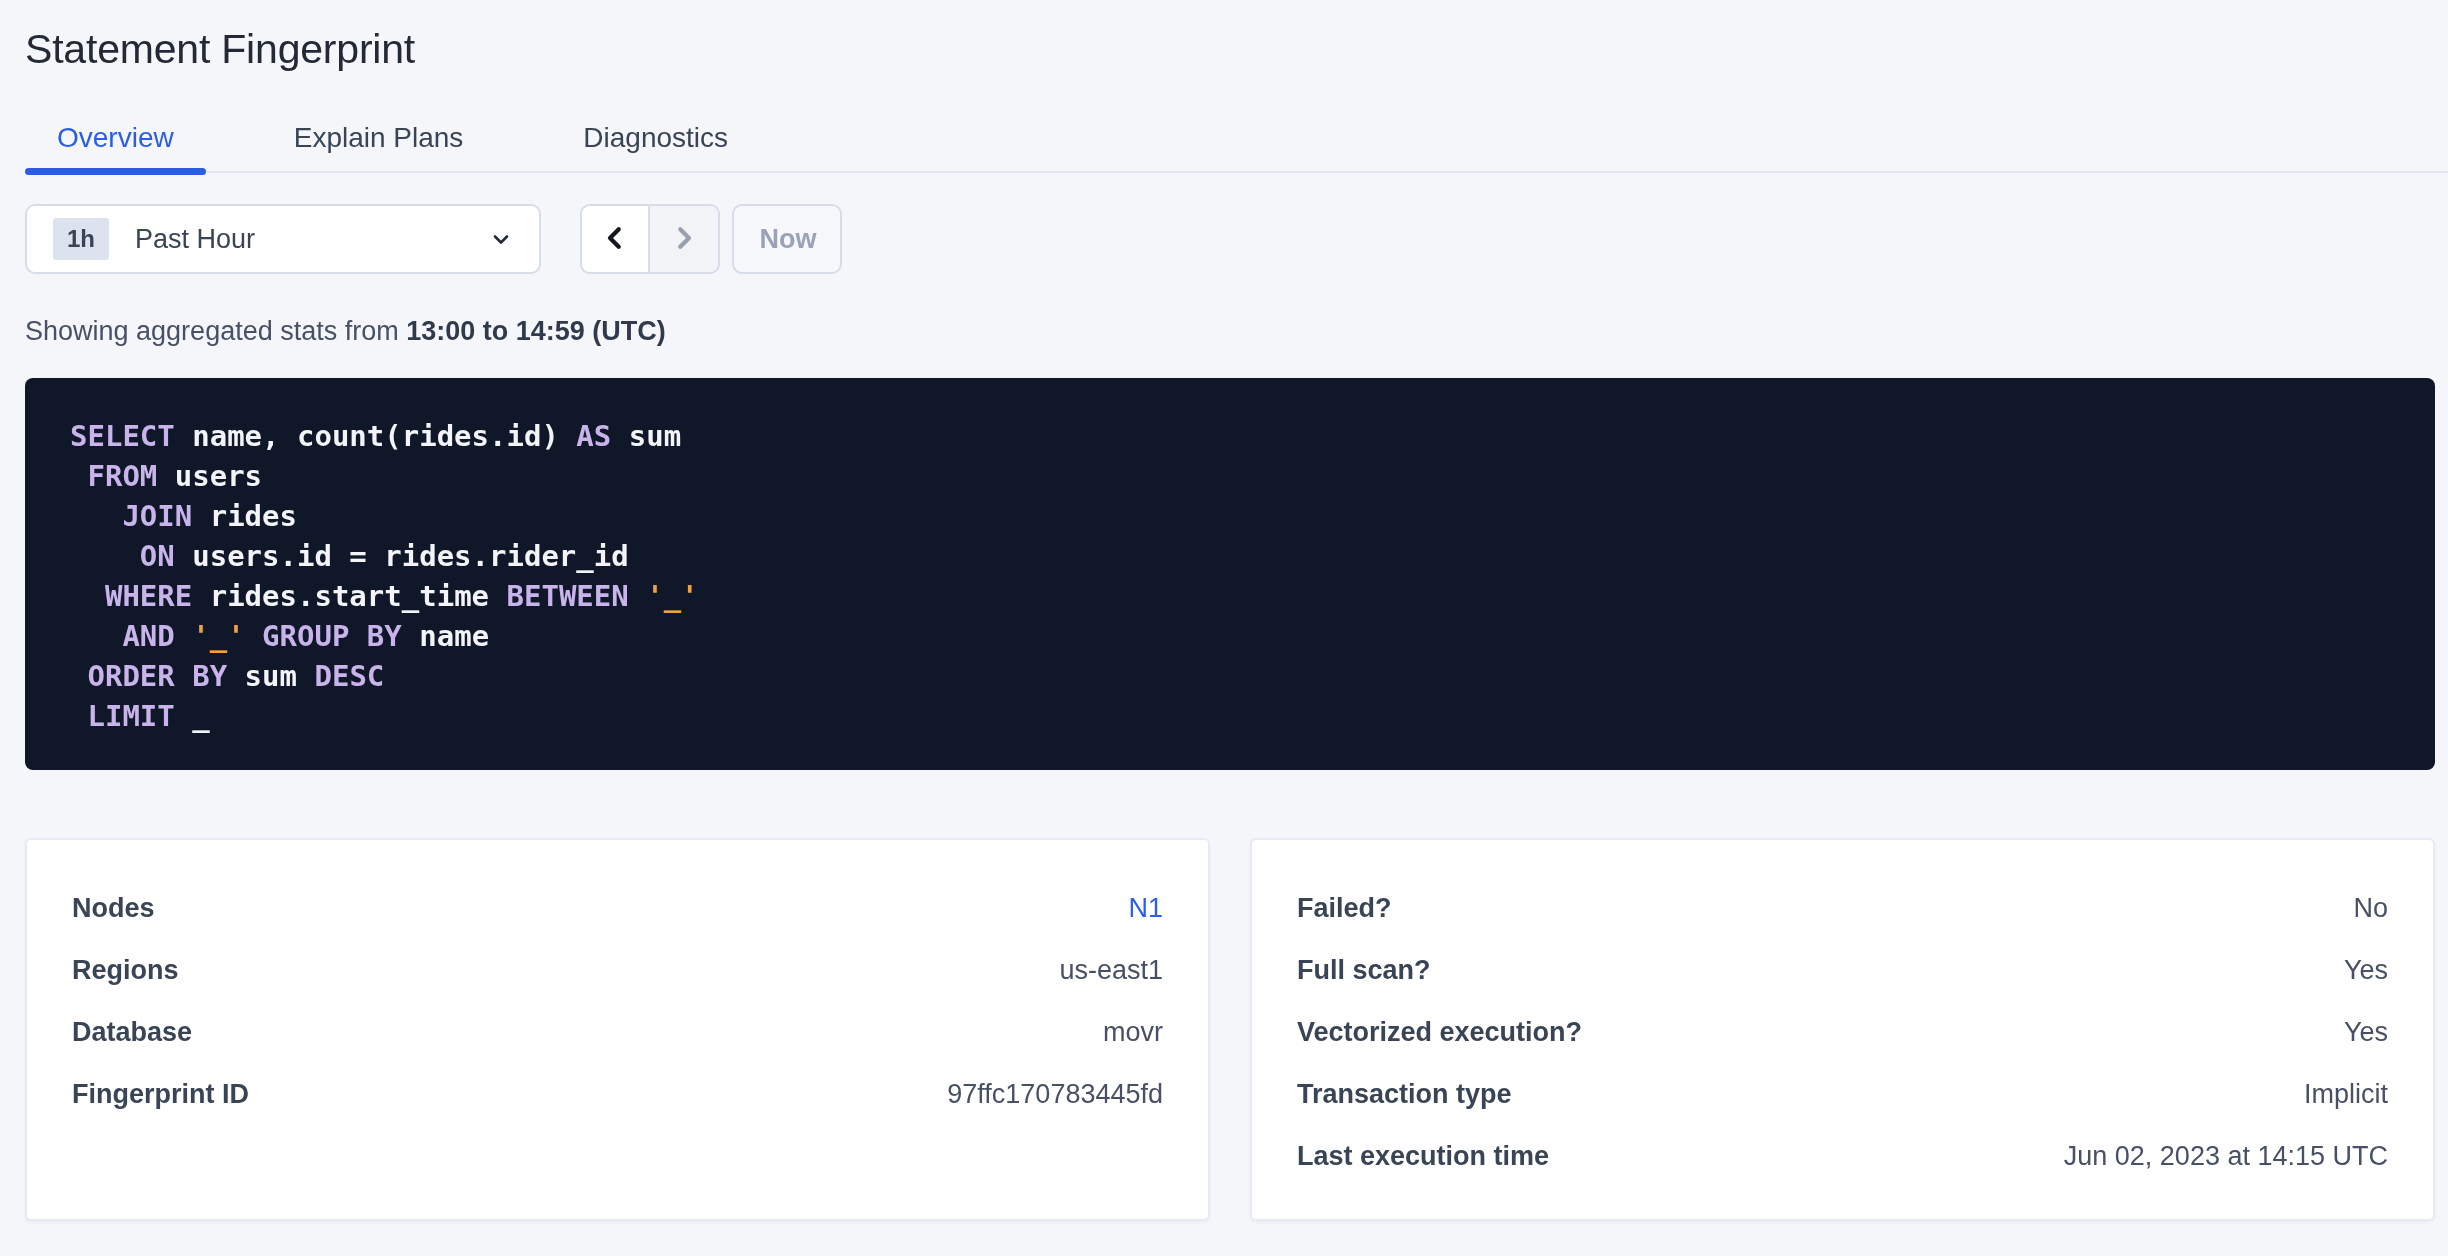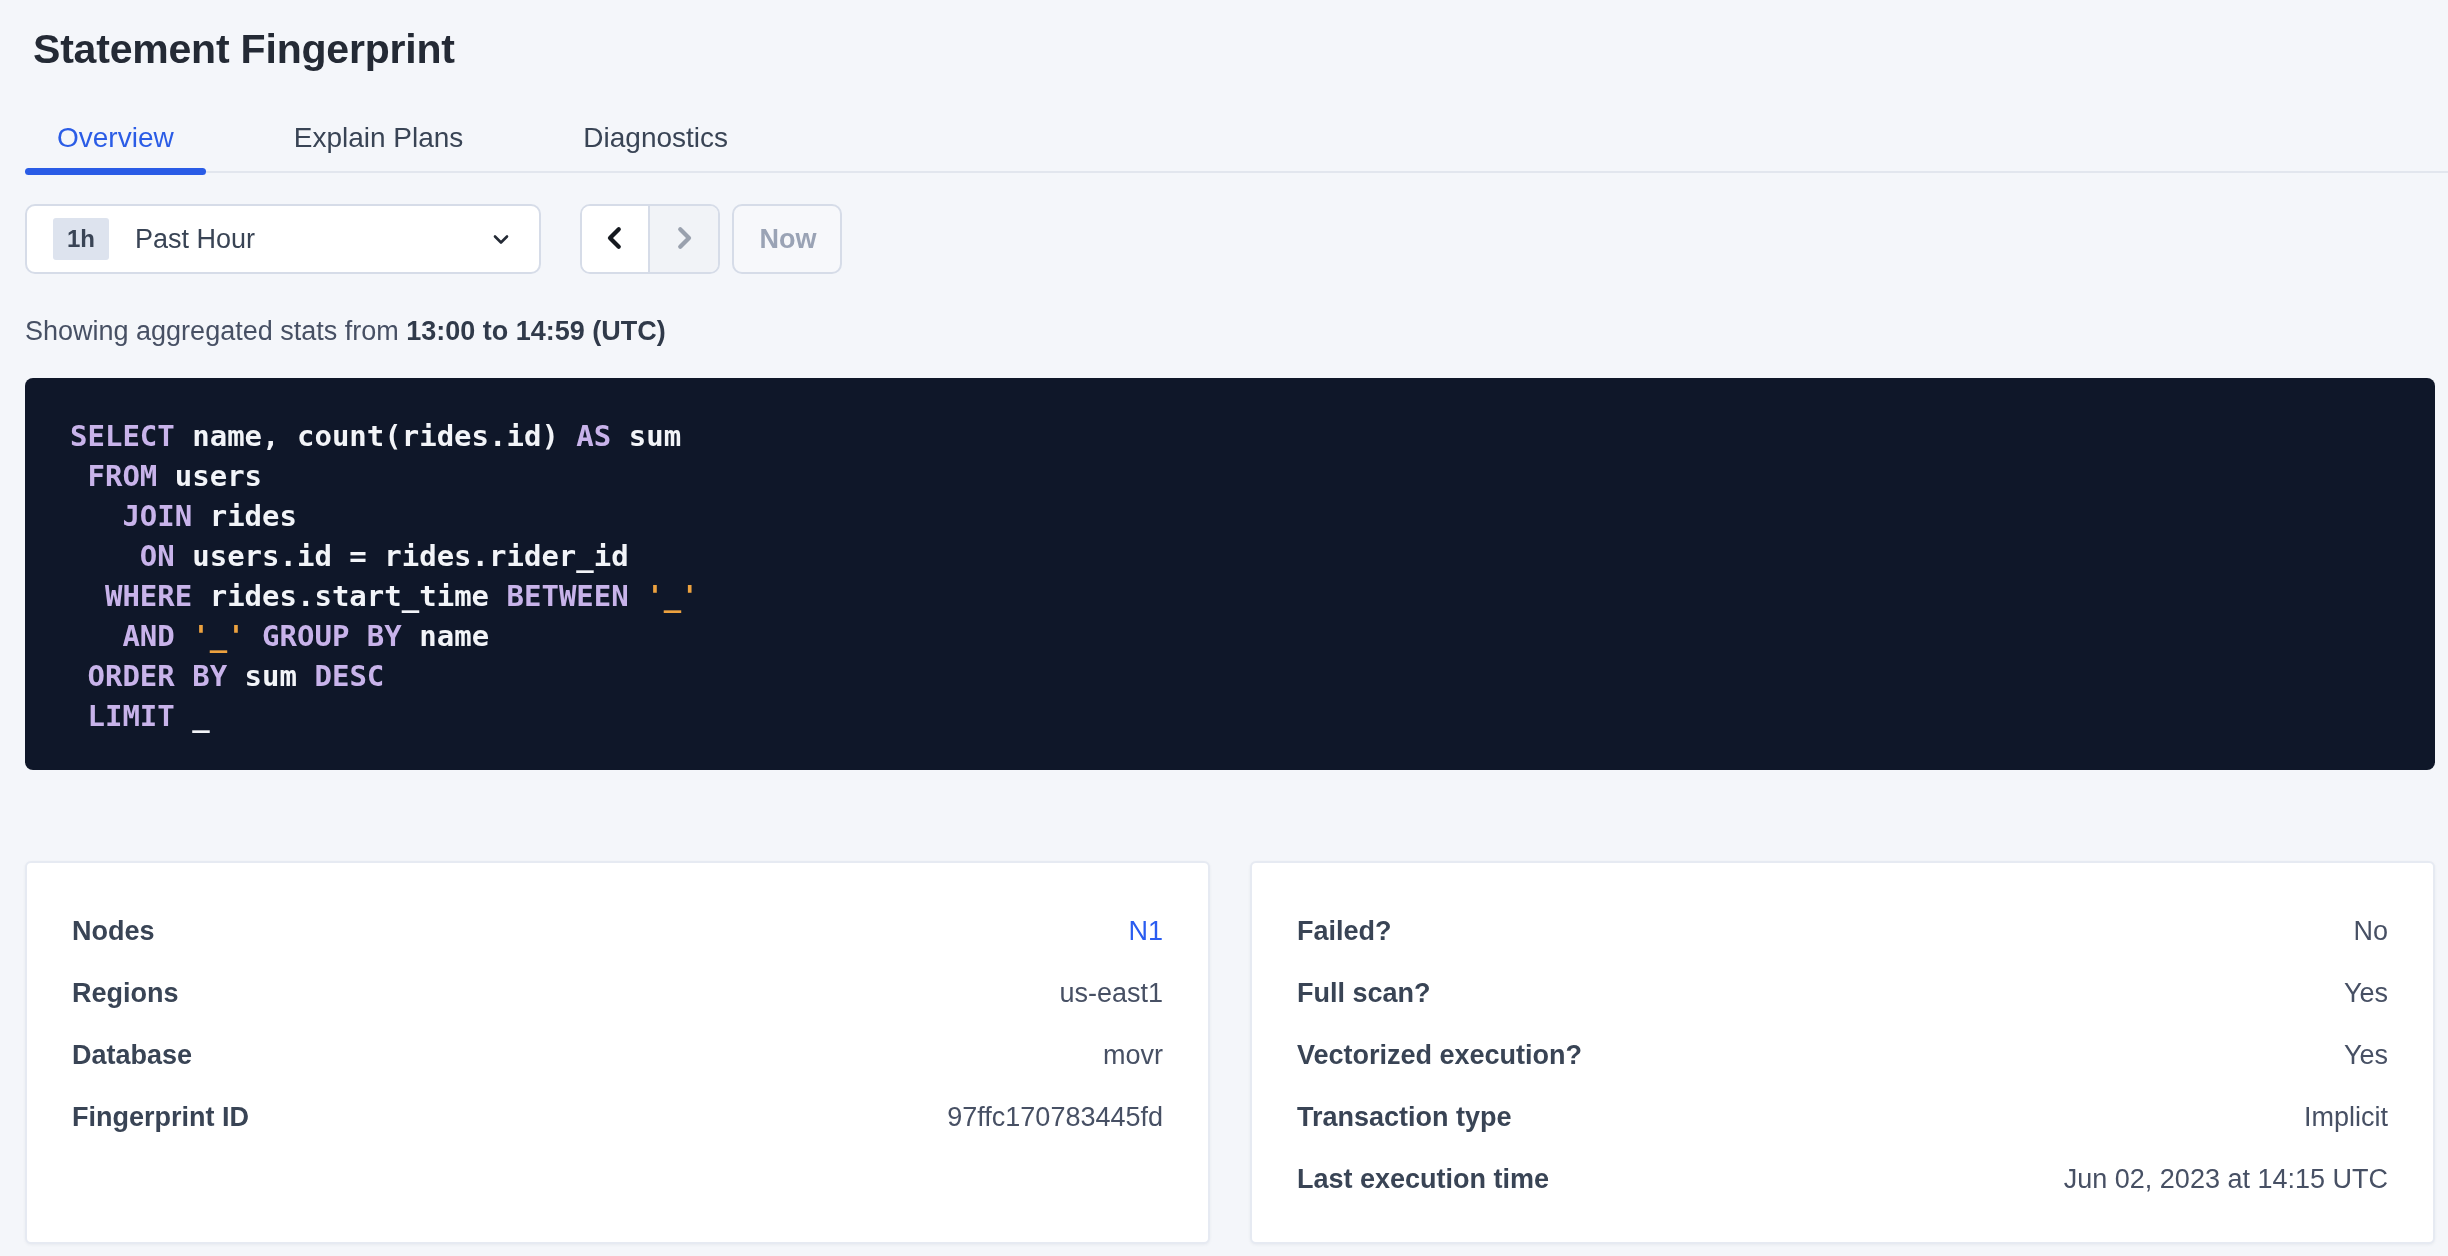--- a/index.html
+++ b/index.html
@@ -11,21 +11,21 @@
   }
   *{box-sizing:border-box}
   html,body{margin:0;padding:0}
   body{
     width:2448px;height:1256px;background:var(--bg);overflow:hidden;
     font-family:"Liberation Sans","DejaVu Sans",sans-serif;color:var(--text);
   }
   .page{padding:16px 0 0 25px;height:100%}
 
   h1.page-title{
-    margin:10px 0 0 8px;font-size:41px;font-weight:700;color:var(--text-dark);
+    margin:10px 0 0 0;font-size:41px;font-weight:400;color:var(--text-dark);
     letter-spacing:-.2px;
   }
 
   .tabs{
     display:flex;align-items:flex-start;margin-top:46px;
     border-bottom:2px solid #e2e6ee;
   }
   .tab{
     padding:0 32px 14px 32px;margin-right:56px;font-size:28px;line-height:38px;
     color:var(--text);cursor:pointer;position:relative;
@@ -72,21 +72,21 @@
     margin:31px 13px 0 0;background:var(--sql-bg);border-radius:8px;
     padding:38px 45px 34px 45px;
     font-family:"DejaVu Sans Mono","Liberation Mono",monospace;
     font-size:29px;line-height:40px;font-weight:600;color:var(--sql-plain);
     white-space:pre;overflow:hidden;height:392px;
   }
   .sql .kw{color:var(--sql-kw)}
   .sql .str{color:var(--sql-str)}
   .sql .id{color:var(--sql-plain)}
 
-  .cards{display:flex;gap:40px;margin:91px 13px 0 0}
+  .cards{display:flex;gap:40px;margin:68px 13px 0 0}
   .card{
     flex:1;background:#fff;border:2px solid var(--card-border);border-radius:6px;
     padding:37px 45px;box-shadow:0 1px 3px rgba(40,50,70,.06);height:383px;
   }
   .info-row{
     height:62px;display:flex;align-items:center;justify-content:space-between;
   }
   .info-label{font-size:27px;font-weight:700;color:var(--text)}
   .info-value{font-size:27px;color:var(--text-mid);text-align:right}
   a.info-value{color:var(--link);text-decoration:none;cursor:pointer}

